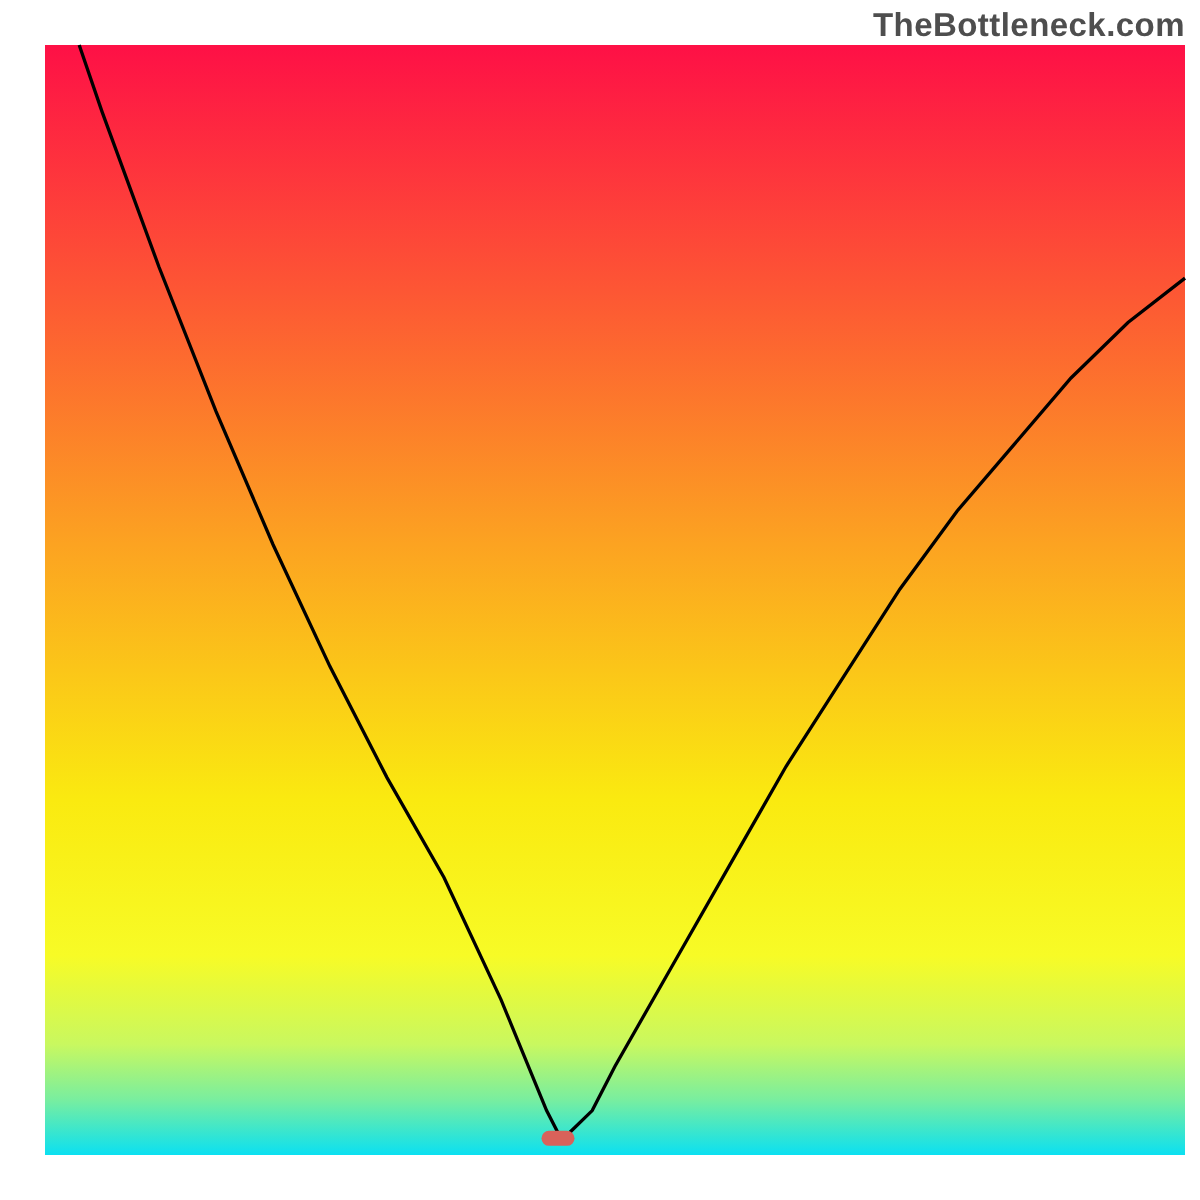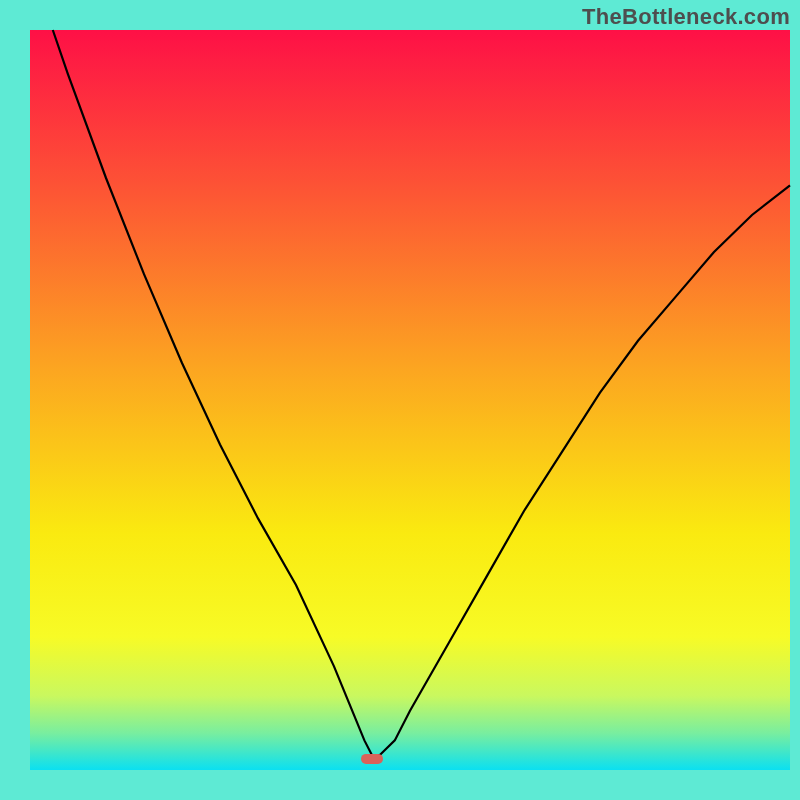--- a/index.html
+++ b/index.html
@@ -8,21 +8,21 @@
     width: 800px;
     height: 800px;
     background: #000;
     font-family: Arial, Helvetica, sans-serif;
     overflow: hidden;
   }
   .stage {
     position: relative;
     width: 800px;
     height: 800px;
-    background: #5eead4;
+    background: #ffffff;
   }
   svg.plot {
     position: absolute;
     top: 0;
     left: 0;
   }
   .watermark {
     position: absolute;
     top: 4px;
     right: 10px;

